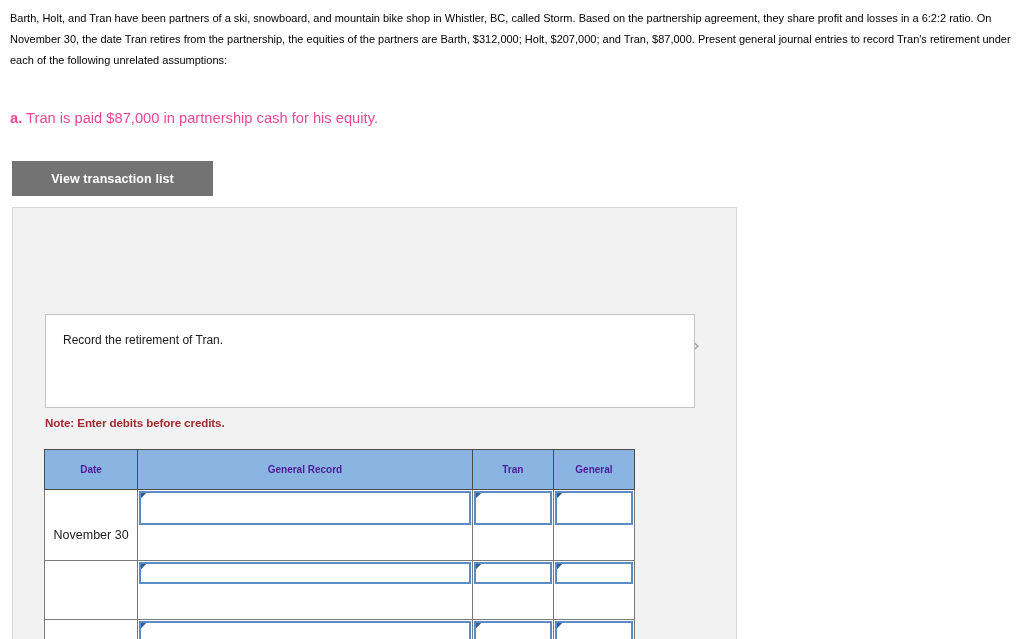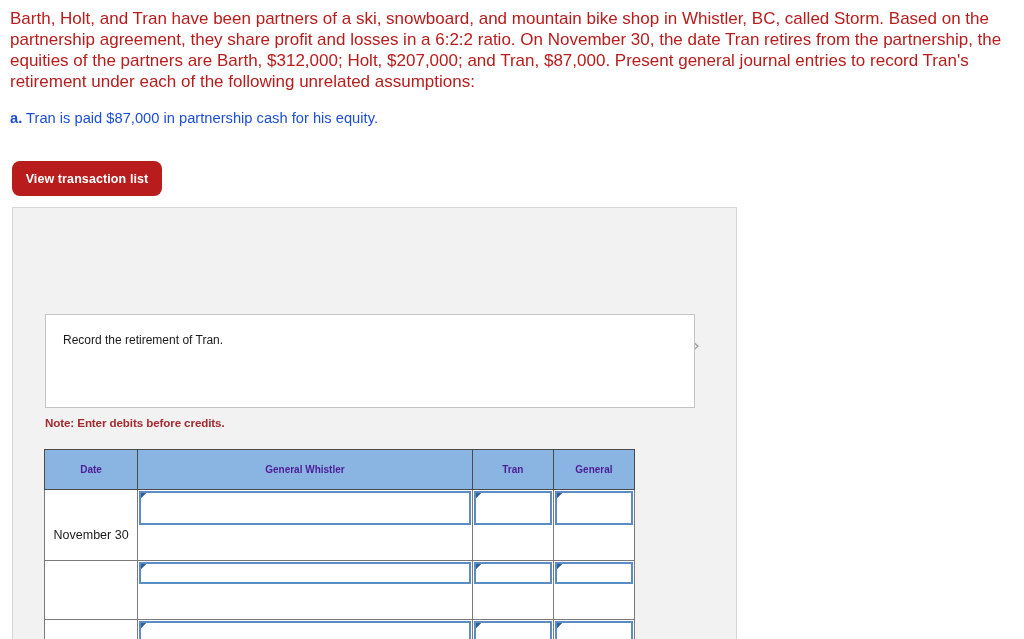--- a/index.html
+++ b/index.html
@@ -15,45 +15,45 @@
     color: #1a1a1a;
     -webkit-font-smoothing: antialiased;
   }
 
   
   .problem {
     position: absolute;
     left: 10px;
     top: 8px;
     width: 1006px;
-    font-size: 17px;
+    font-size: 11px;
     line-height: 21px;
-    color: #b91c1c;
+    color: #000000;
   }
 
   .part-label {
     position: absolute;
     left: 10px;
     top: 108px;
     font-size: 14.7px;
     line-height: 20px;
-    color: #1d4ed8;
+    color: #ec4899;
   }
   .part-label b { font-weight: bold; }
 
   
   .view-btn {
     position: absolute;
     left: 12px;
     top: 161px;
-    width: 150px;
+    width: 201px;
     height: 35px;
     border: none;
-    border-radius: 8px;
-    background: #b91c1c;
+    border-radius: 0;
+    background: #737373;
     color: #ffffff;
     font-family: "Liberation Sans", sans-serif;
     font-size: 12.5px;
     font-weight: bold;
     letter-spacing: 0.1px;
     cursor: pointer;
     padding: 0;
   }
 
   
@@ -255,21 +255,21 @@
   <table class="jtable">
     <colgroup>
       <col class="col-date">
       <col class="col-gj">
       <col class="col-debit">
       <col class="col-credit">
     </colgroup>
     <thead>
       <tr>
         <th>Date</th>
-        <th>General Whistler</th>
+        <th>General Record</th>
         <th>Tran</th>
         <th>General</th>
       </tr>
     </thead>
     <tbody id="journal-body">
         <tr class="row-tall">
           <td>
             <div class="date-cell" style="height: 33px;">November 30</div>
           </td>
           <td class="cell-pad">

